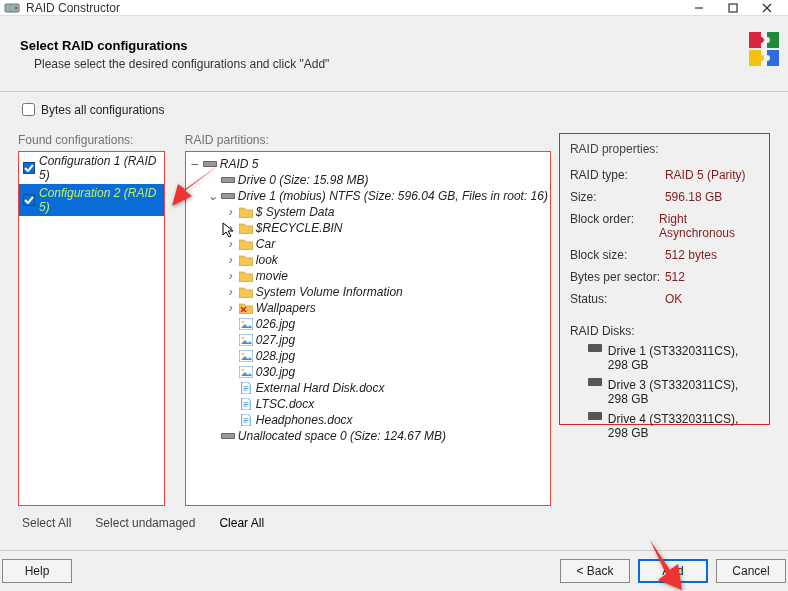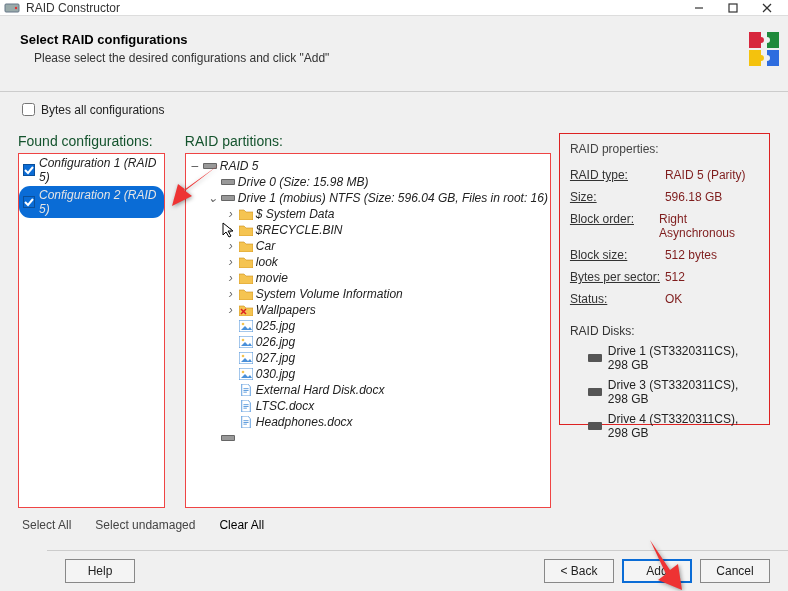--- a/index.html
+++ b/index.html
@@ -21,83 +21,82 @@
     padding: 0 4px;
     background: #fff;
     border-bottom: 1px solid #ddd;
   }
   .titlebar .app-icon svg { width:16px; height:16px; display:block; }
   .titlebar .title { margin-left:6px; flex:1; font-size:12px; color:#333; }
   .titlebar .winbtn { width:34px; height:20px; display:flex; align-items:center; justify-content:center; }
   .header {
     padding: 10px 3px 20px 20px;
     display:flex;
-    align-items:center;
+    align-items:flex-end;
   }
   .header-left { flex:1; }
   .header h1 { margin:0; font-size:13px; font-weight:bold; color:#000; }
   .header .sub { margin:4px 0 0 14px; font-size:12px; color:#333; }
   .puzzle svg { width:42px; height:42px; }
   .body {
     border-top: 1px solid #ccc;
     padding: 8px 18px 0 18px;
   }
   .showall { display:flex; align-items:center; margin-bottom:14px; }
   .showall input { margin-right:6px; }
   .columns {
     display:flex;
     gap:8px;
   }
-  .col-label { font-size:14px; color:#14532d; margin-bottom:4px; }
+  .col-label { font-size:12px; color:#737373; margin-bottom:4px; }
   .col1 { width:160px; }
   .col2 { flex:1;margin-left:12px; }
   .col3 { width:230px; }
   .listbox, .treebox {
     border:1px solid #ef4444;
     background:#fff;
     height:355px;
     overflow:auto;
     font-style:italic;
   }
   .config-row {
     display:flex; align-items:center; padding:2px 4px; gap:4px;
   }
-  .config-row.sel { background:#0a6cd6; color:#e5e5e5;border-radius:11px; }
+  .config-row.sel { background:#0a6cd6; color:#bef264; }
   .chk { width:12px; height:12px; background:#0a6cd6; display:inline-flex; align-items:center; justify-content:center; border:1px solid #0a4f9a;}
   .chk svg { width:10px; height:10px; }
   .tree { padding:4px 2px; font-size:12px; }
   .trow { display:flex; align-items:center; padding:1px 0; white-space:nowrap; }
   .trow .tog { width:14px; text-align:center; color:#666; }
   .trow .tog.blank { visibility:hidden; }
   .trow .pad { display:inline-block; }
   .ico { width:16px; height:14px; display:inline-flex; align-items:center; justify-content:center; margin-right:2px; }
   .ico svg { width:14px; height:12px; }
   .propbox {
     border:1.5px solid #d22;
     padding:8px 10px;
     background:#f0f0f0;
     height: 292px;
   }
   .proprow { display:flex; padding:4px 0; font-size:12px; }
-  .proprow .k { width:95px; color:#333;text-decoration:underline; }
+  .proprow .k { width:95px; color:#333; }
   .proprow .v { color:#7f1d1d; }
   .propheader { font-size:12px; color:#444; margin-bottom:8px; }
   .disks-title { margin-top:14px; font-size:12px; color:#333; }
-  .diskrow { display:flex; align-items:center; gap:6px; margin:6px 0 0 18px; font-size:12px; }
+  .diskrow { display:flex; align-items:flex-start; gap:6px; margin:6px 0 0 18px; font-size:12px; }
   .disk-icon { width:16px; height:8px; background:#555; border-radius:1px; }
   .linkbar { display:flex; gap:24px; padding:10px 4px 0 4px; font-size:12px; }
   .linkbar span { color:#444; }
   .linkbar .clear { font-weight:normal; color:#000; }
   .footer {
     position:absolute; bottom:0; left:0; right:0;
     border-top:1px solid #ccc;
     display:flex; align-items:center;
-    padding:8px 18px;
+    padding:8px 2px;
     background:#f0f0f0;
-    margin-left:47px;
   }
   .footer .btn {
     min-width:70px; height:24px; padding:0 12px;
     border:1px solid #888; background:#f4f4f4;
     display:flex; align-items:center; justify-content:center;
     font-size:12px;
   }
   .footer .btn.primary { border:2px solid #0a6cd6; }
   .footer .gap { flex:1; }
   .arrow {
@@ -296,45 +295,45 @@
             <div class="trow">
               <span class="pad" style="width: 36px;"></span>
               <span class="tog blank">·</span>
               <span class="ico">
                 <svg viewBox="0 0 14 12">
                   <rect x="0" y="0" width="14" height="12" rx="1" fill="#fff" stroke="#4a90d9"></rect>
                   <circle cx="4" cy="4" r="1.3" fill="#f5c451"></circle>
                   <path d="M2 10 L6 6 L9 9 L11 7 L13 10 Z" fill="#4a90d9"></path>
                 </svg>
               </span>
-              <span>025.jpg</span>
+              <span>026.jpg</span>
             </div>
             <div class="trow">
               <span class="pad" style="width: 36px;"></span>
               <span class="tog blank">·</span>
               <span class="ico">
                 <svg viewBox="0 0 14 12">
                   <rect x="0" y="0" width="14" height="12" rx="1" fill="#fff" stroke="#4a90d9"></rect>
                   <circle cx="4" cy="4" r="1.3" fill="#f5c451"></circle>
                   <path d="M2 10 L6 6 L9 9 L11 7 L13 10 Z" fill="#4a90d9"></path>
                 </svg>
               </span>
-              <span>026.jpg</span>
+              <span>027.jpg</span>
             </div>
             <div class="trow">
               <span class="pad" style="width: 36px;"></span>
               <span class="tog blank">·</span>
               <span class="ico">
                 <svg viewBox="0 0 14 12">
                   <rect x="0" y="0" width="14" height="12" rx="1" fill="#fff" stroke="#4a90d9"></rect>
                   <circle cx="4" cy="4" r="1.3" fill="#f5c451"></circle>
                   <path d="M2 10 L6 6 L9 9 L11 7 L13 10 Z" fill="#4a90d9"></path>
                 </svg>
               </span>
-              <span>027.jpg</span>
+              <span>028.jpg</span>
             </div>
             <div class="trow">
               <span class="pad" style="width: 36px;"></span>
               <span class="tog blank">·</span>
               <span class="ico">
                 <svg viewBox="0 0 14 12">
                   <rect x="0" y="0" width="14" height="12" rx="1" fill="#fff" stroke="#4a90d9"></rect>
                   <circle cx="4" cy="4" r="1.3" fill="#f5c451"></circle>
                   <path d="M2 10 L6 6 L9 9 L11 7 L13 10 Z" fill="#4a90d9"></path>
                 </svg>
@@ -382,20 +381,21 @@
             </div>
             <div class="trow">
               <span class="pad" style="width: 18px;"></span>
               <span class="tog blank">·</span>
               <span class="ico">
                 <svg viewBox="0 0 14 10">
                   <rect x="0" y="2" width="14" height="6" rx="1" fill="#666"></rect>
                   <rect x="1" y="3" width="12" height="4" fill="#999"></rect>
                 </svg>
               </span>
+              <span>Unallocated space 0 (Size: 124.67 MB)</span>
             </div>
           </div>
       </div>
     </div>
 
     <div class="col3">
       <div class="propbox">
         <div class="propheader">RAID properties:</div>
         <div id="props">
             <div class="proprow">

